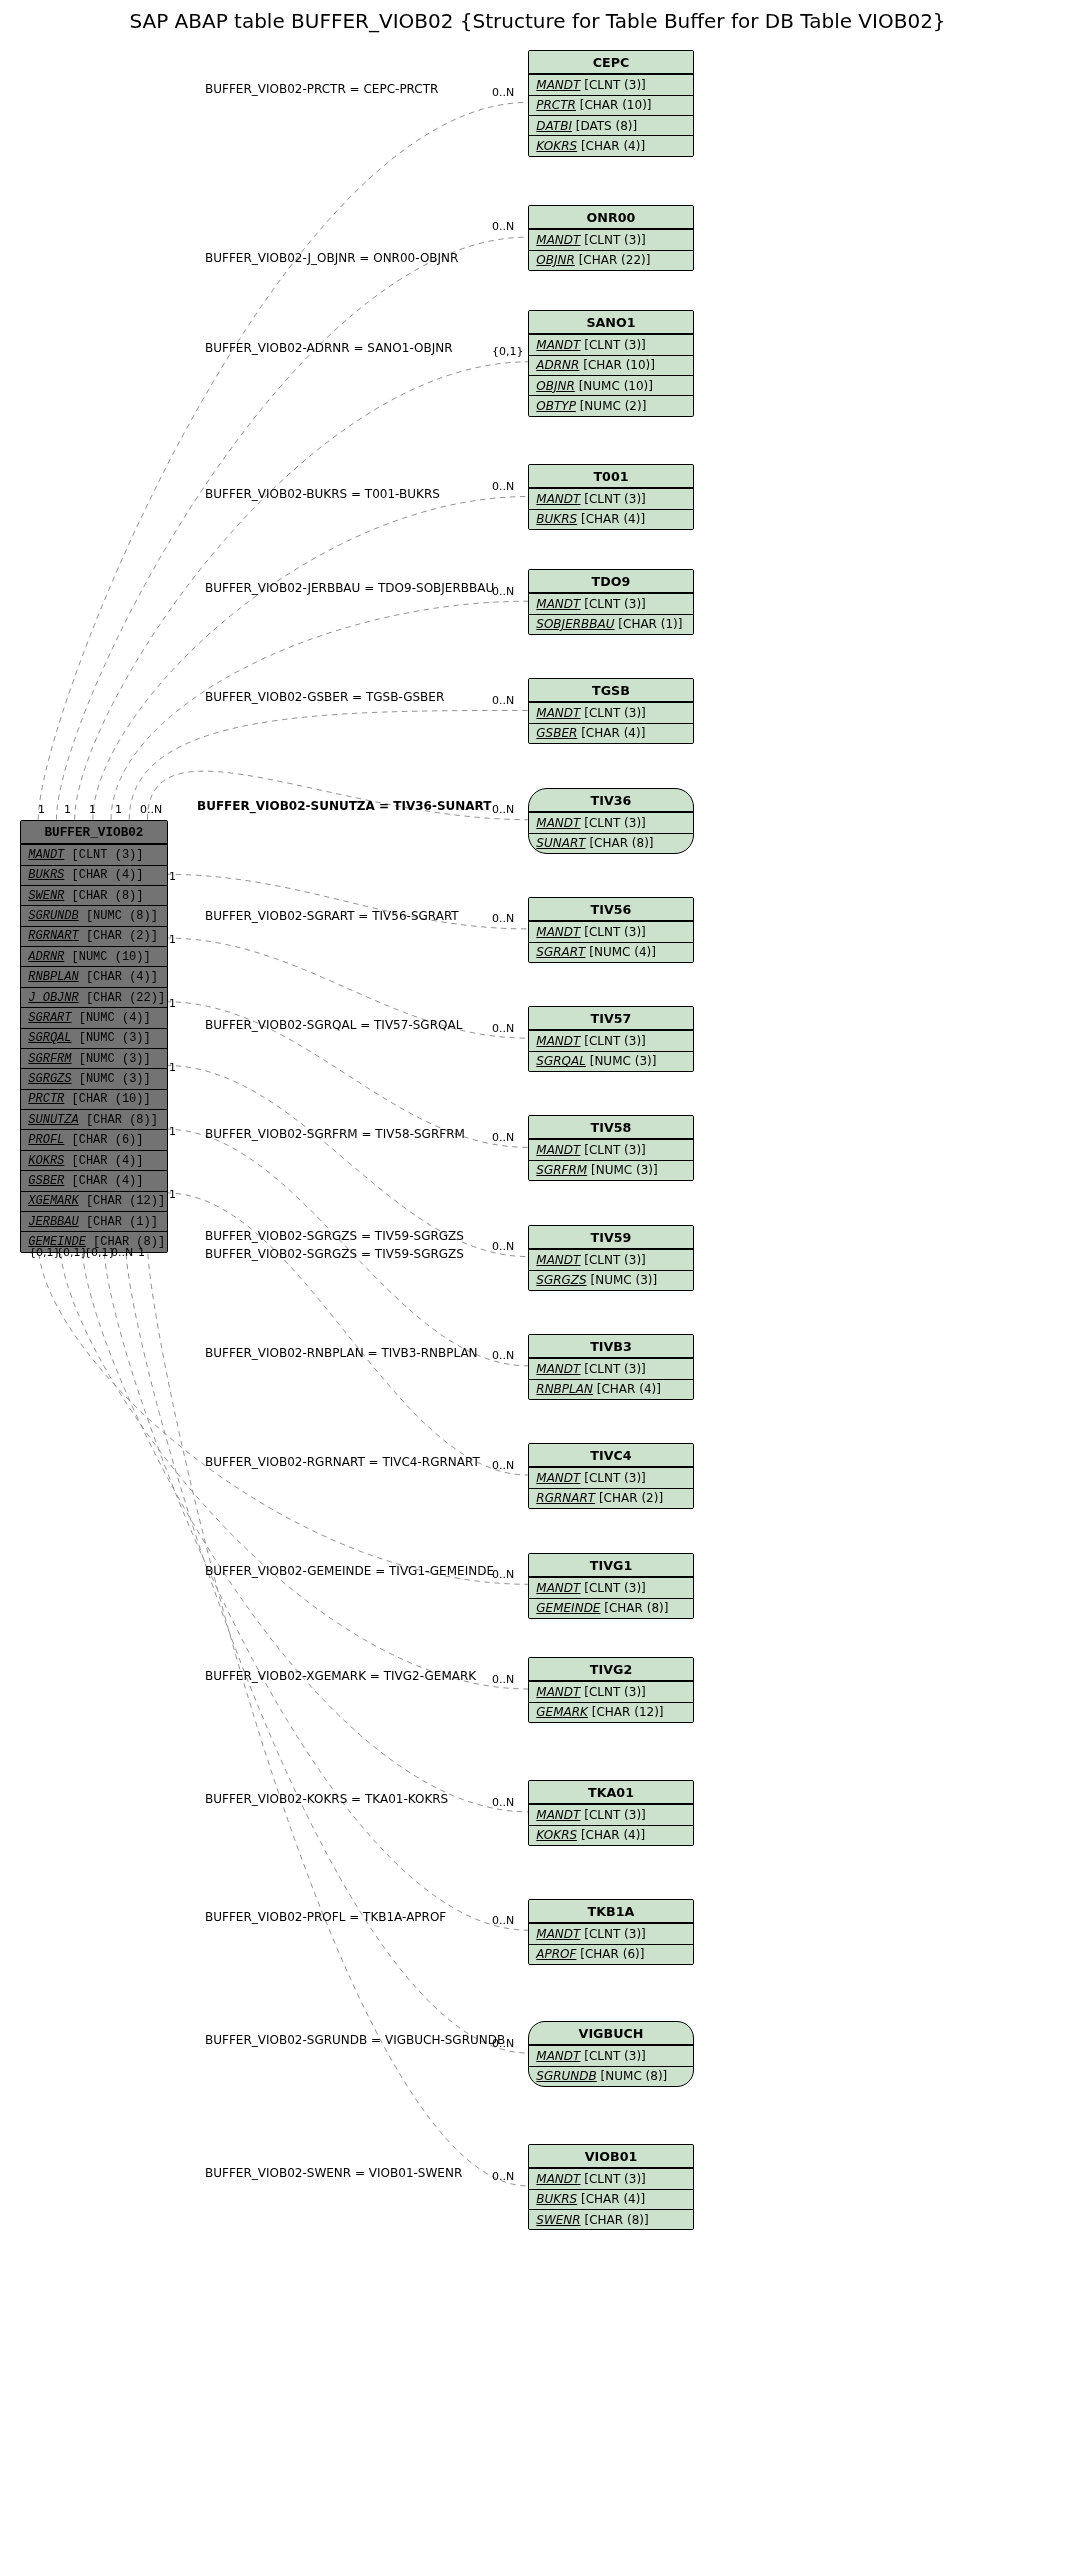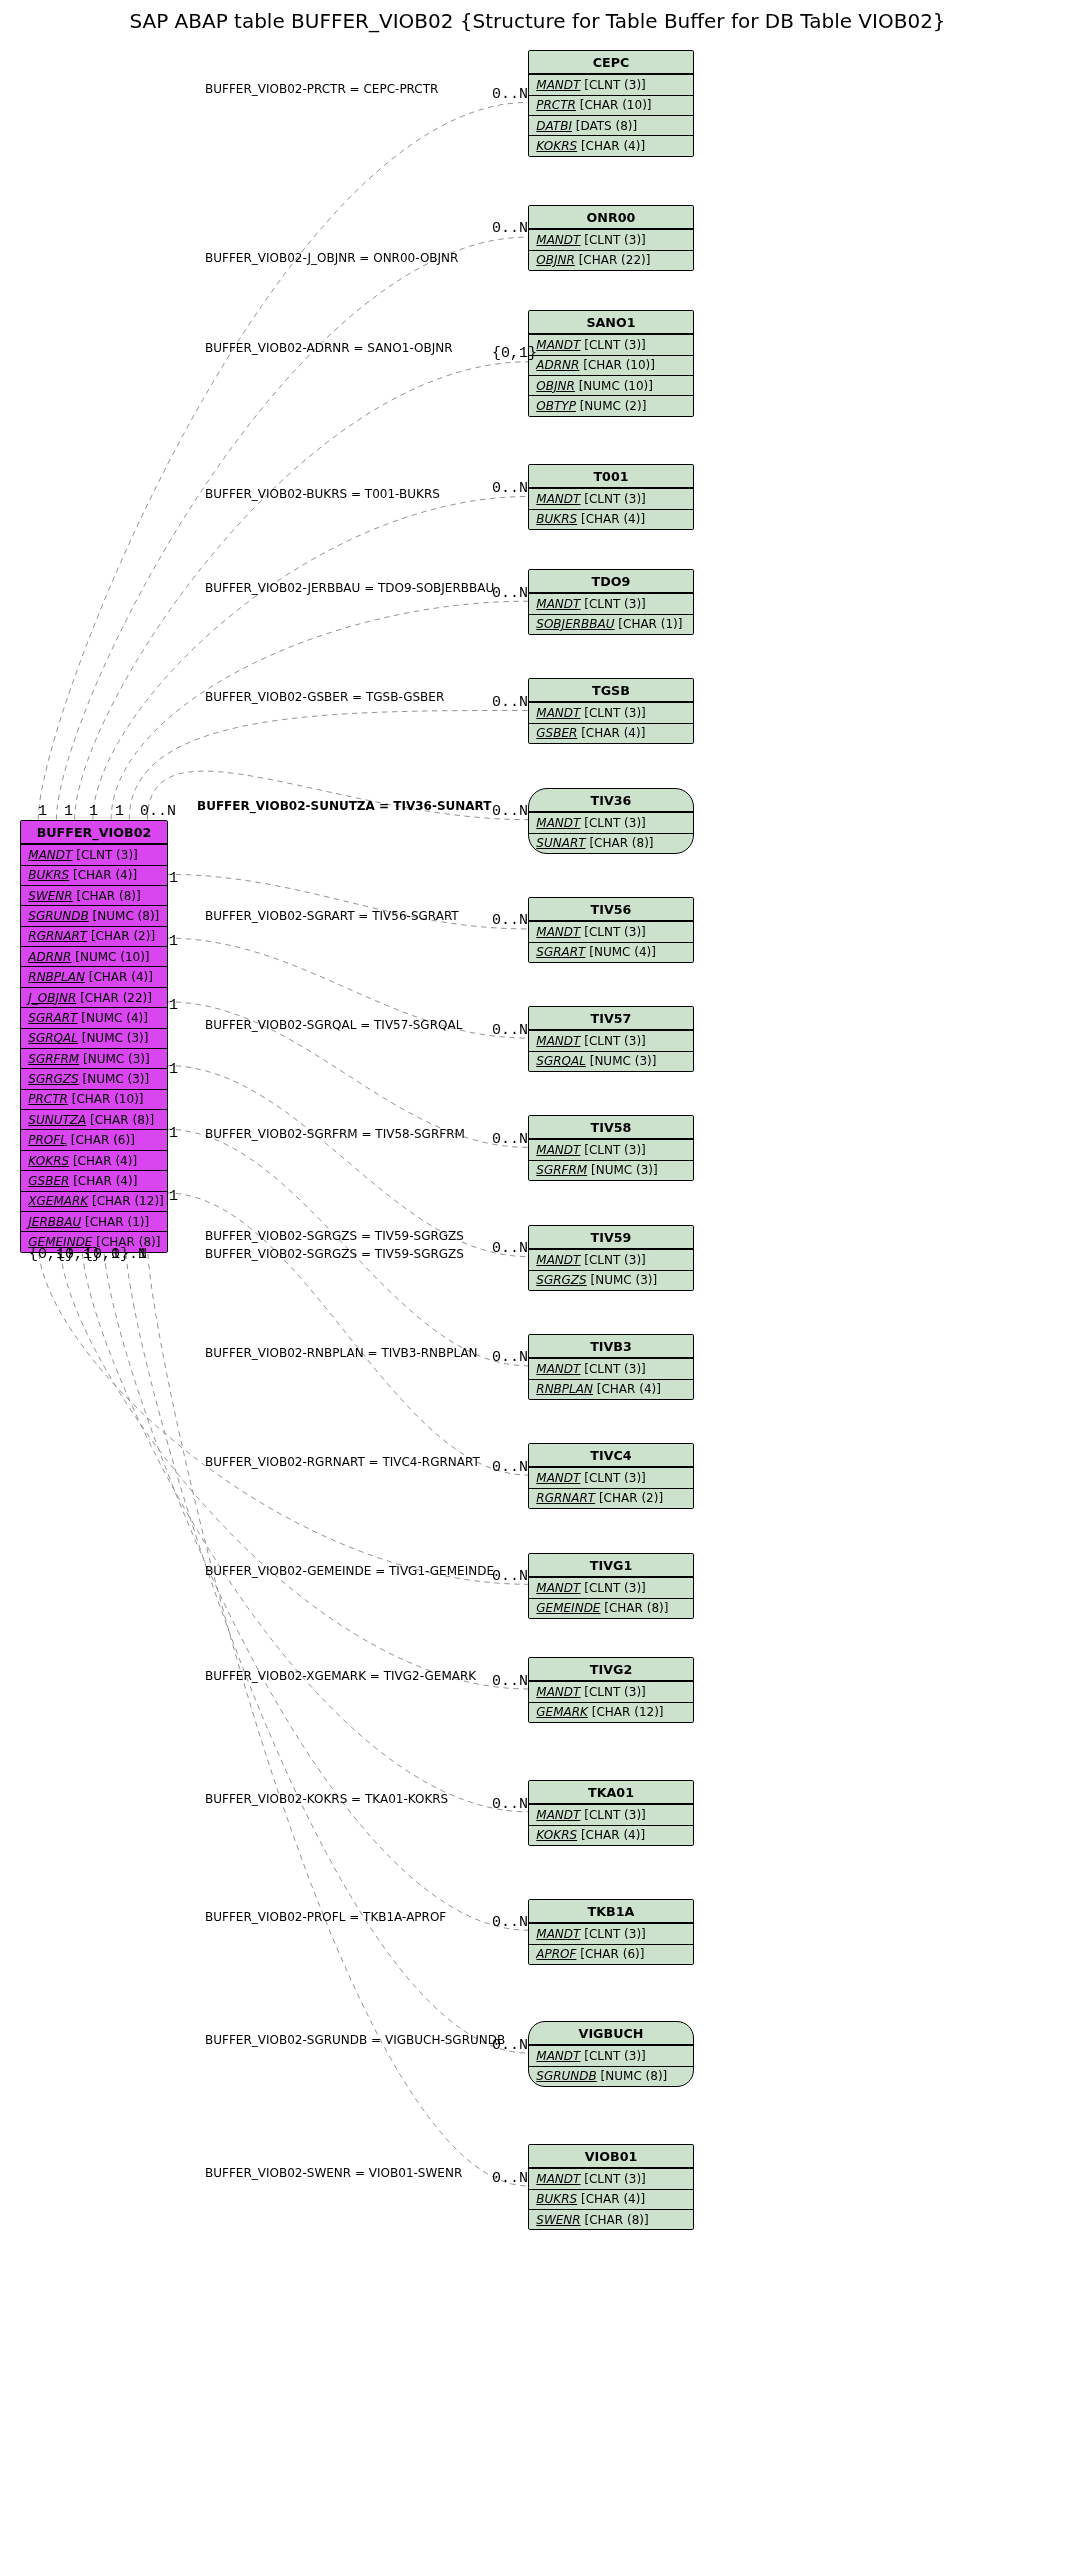--- a/index.html
+++ b/index.html
@@ -24,21 +24,22 @@
     text-align: center;
     font-size: 20px;
   }
   .entity {
     position: absolute;
     border: 0.9px solid #000;
     background: #cde2cd;
     border-radius: 1.8px;
   }
   .entity.main {
-    background: #d946ef;
+    background: #737373;
+    font-family: Liberation Mono, monospace;
   }
   .entity .hdr {
     font-weight: bold;
     text-align: center;
     padding: 3.6px 7.3px;
     border-bottom: 0.9px solid #000;
     white-space: nowrap;
   }
   .entity .row {
     padding: 2.7px 7.3px;
@@ -60,23 +61,22 @@
     pointer-events: none;
   }
   .edge-label {
     position: absolute;
     font-size: 12px;
     background: rgba(255,255,255,0);
     white-space: nowrap;
   }
   .card-label {
     position: absolute;
-    font-size: 15px;
-    white-space: nowrap;
-    font-family: Liberation Mono, monospace;
+    font-size: 11px;
+    white-space: nowrap;
   }
 </style>
 </head>
 <body>
 <div class="canvas">
 
 <div class="title">SAP ABAP table BUFFER_VIOB02 {Structure for Table Buffer for DB Table VIOB02}</div>
 
 <svg class="edges" viewBox="0 0 1181 2829" width="1075" height="2576">
       <path d="M 42 900 C 42 780, 311 112, 580 112" fill="none" stroke="#888" stroke-width="1" stroke-dasharray="6,5"></path>

